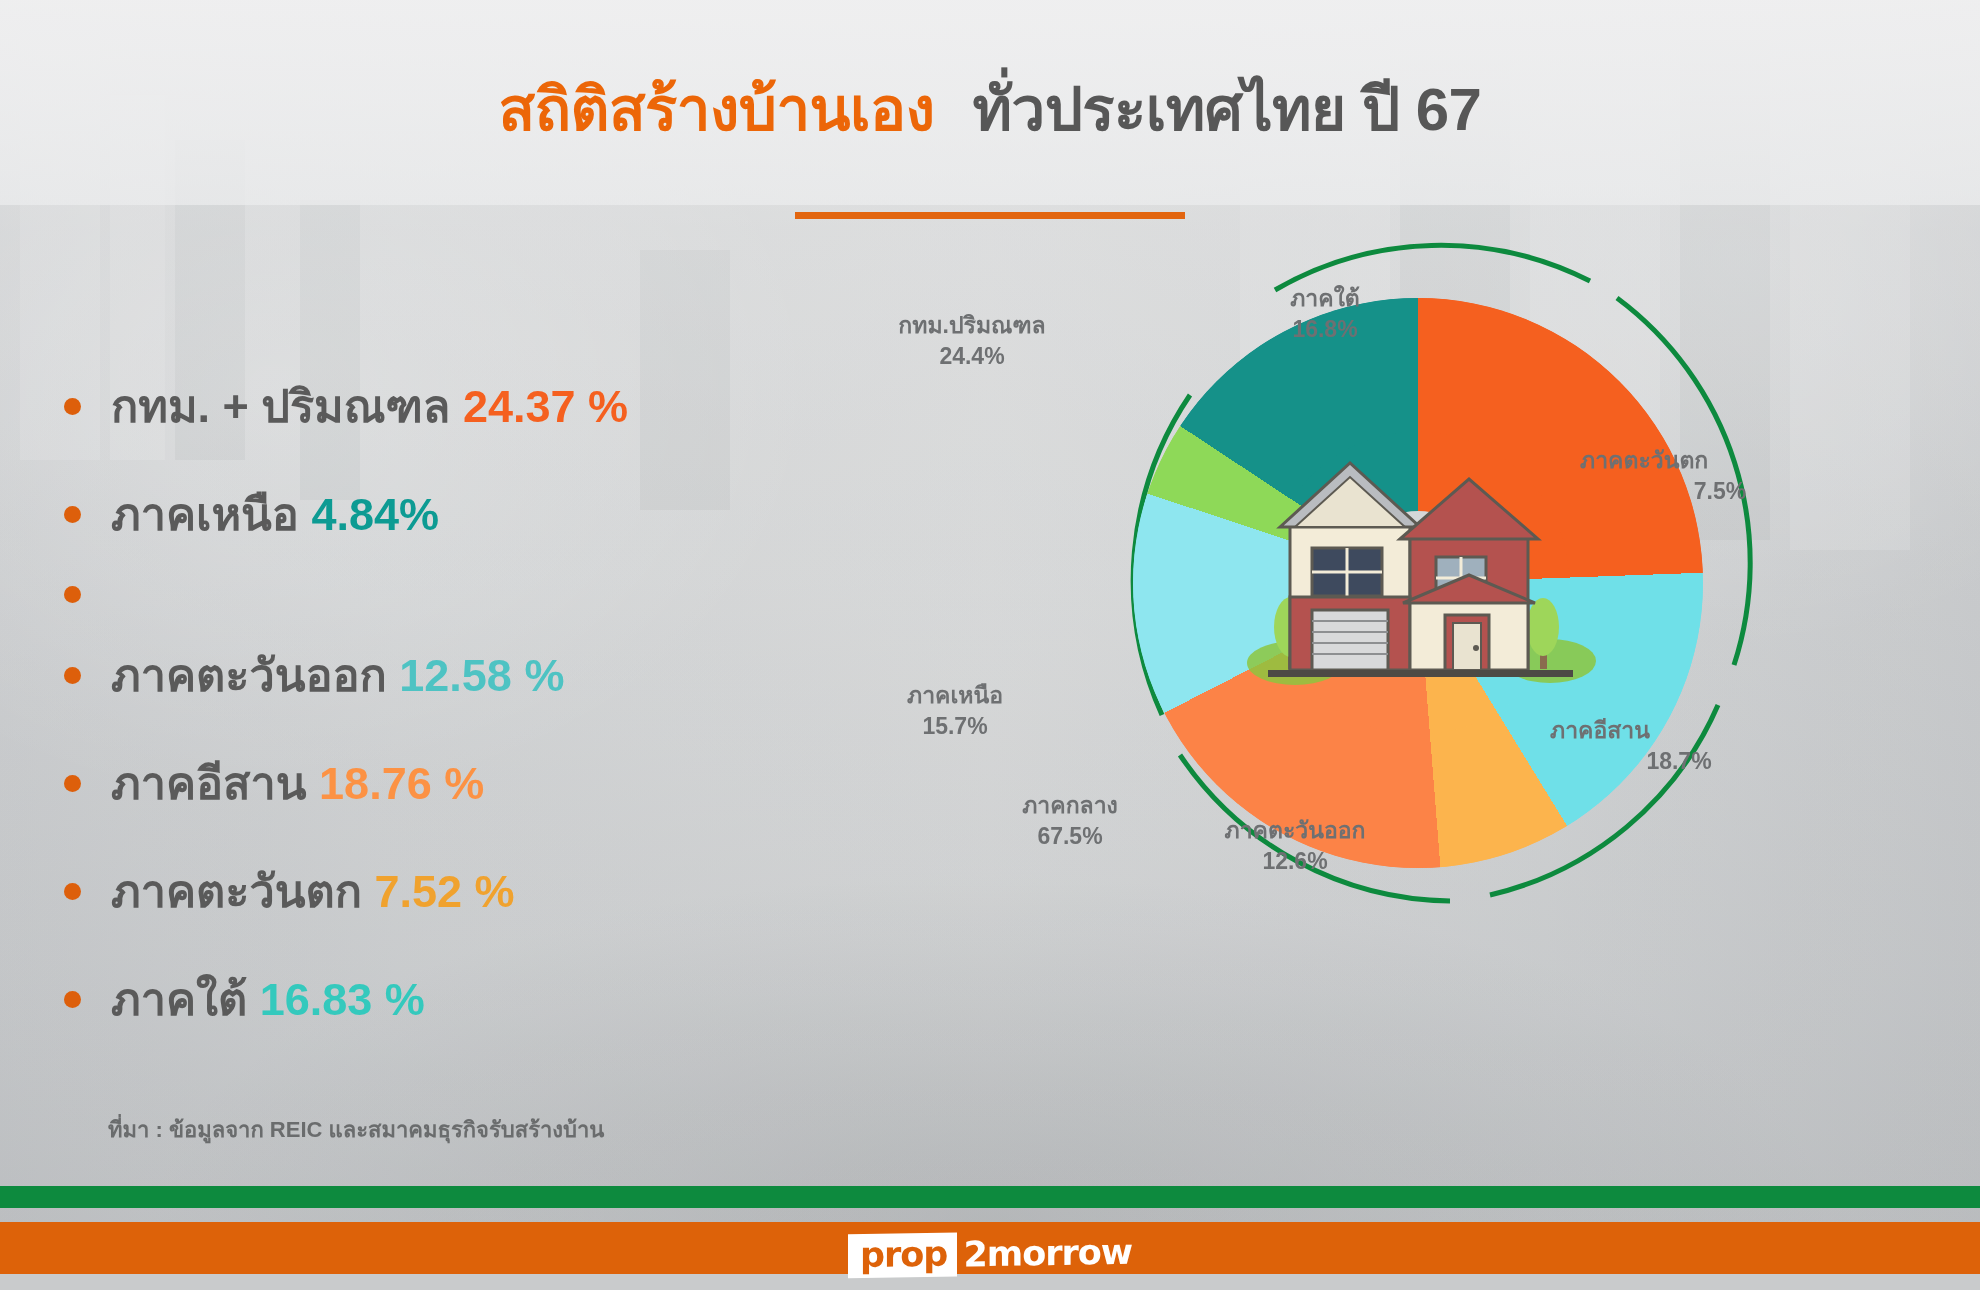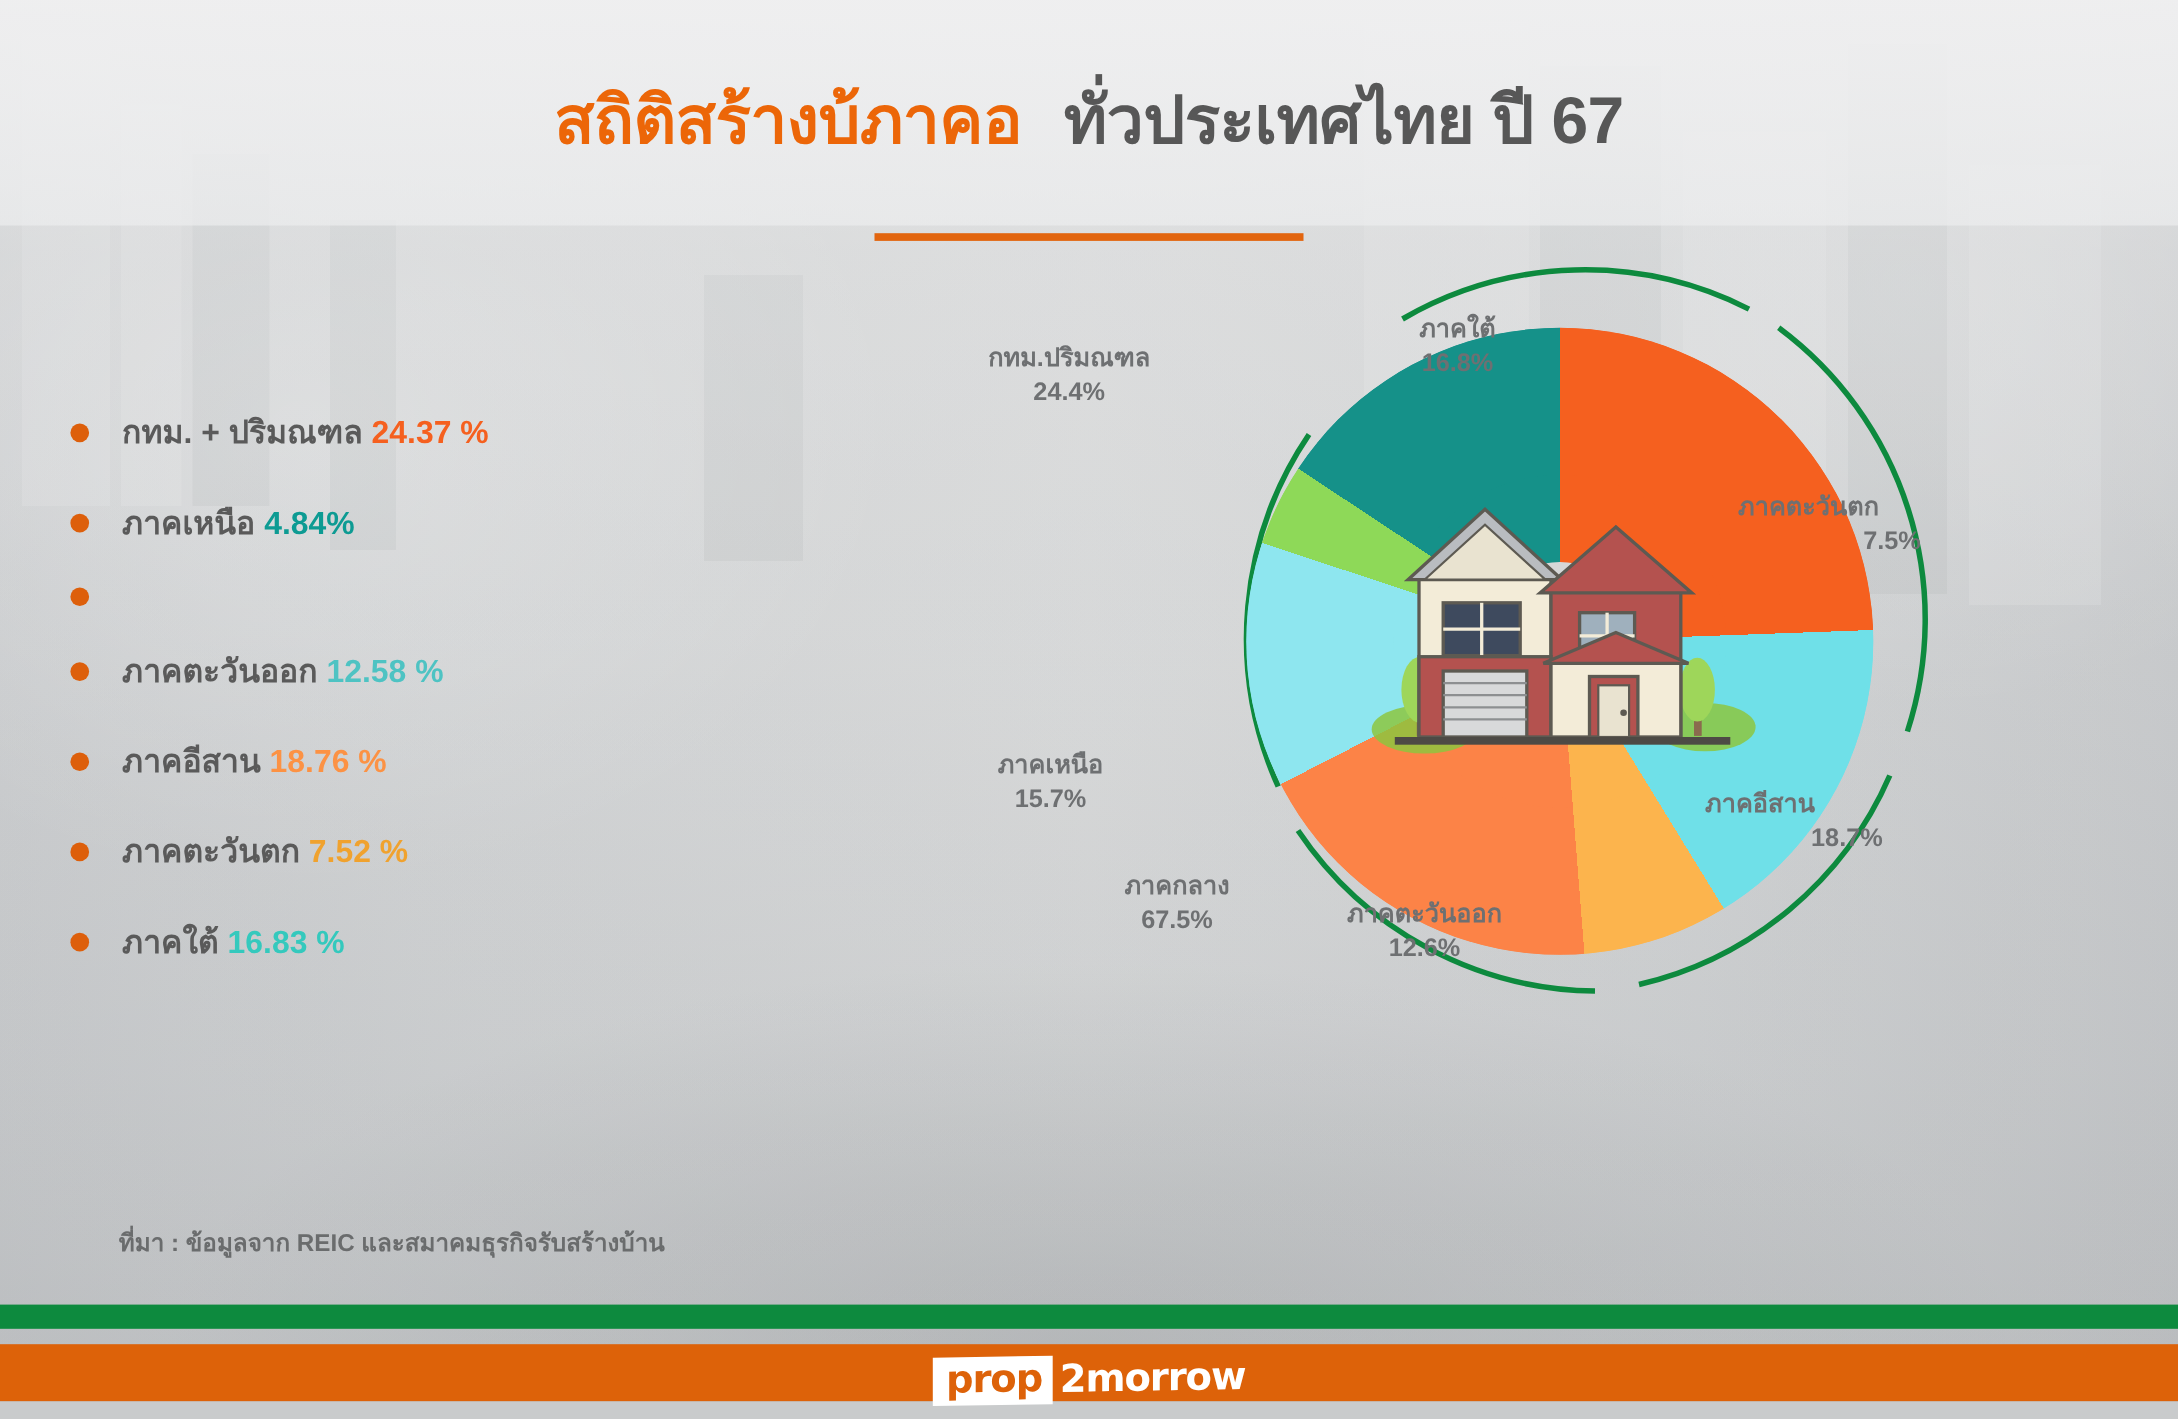--- a/index.html
+++ b/index.html
@@ -47,21 +47,21 @@
     width:390px; height:7px; background:#e2650f; z-index:6;
   }
 
   
   #list { position:absolute; left:64px; top:370px; width:830px; z-index:6; }
   .row { display:flex; align-items:center; margin-bottom:36px; }
   .bullet {
     width:17px; height:17px; border-radius:50%;
     background:#dd5f0b; margin-right:30px; flex:0 0 auto;
   }
-  .rowtext { font-size:29px; font-weight:bold; color:#5a5a5a; white-space:nowrap; }
+  .rowtext { font-size:45px; font-weight:bold; color:#5a5a5a; white-space:nowrap; }
   .val { font-weight:bold; }
 
   
   #source {
     position:absolute; left:108px; top:1112px; z-index:6;
     font-size:22px; font-weight:bold; color:#6a6c6d;
   }
 
   
   #chart-area { position:absolute; left:960px; top:225px; width:1000px; height:920px; z-index:5; }
@@ -118,21 +118,21 @@
   <div class="bldd" style="left:1680px;top:40px; width:90px;  height:500px;"></div>
   <div class="bld" style="left:1790px;top:150px; width:120px; height:400px;"></div>
   <div class="bldd" style="left:300px; top:200px; width:60px; height:300px;"></div>
   <div class="bldd" style="left:640px; top:250px; width:90px; height:260px;"></div>
 </div>
 <div id="bg-haze"></div>
 <div id="top-band"></div>
 
 <div id="title-wrap">
   <div id="title">
-    <span class="o">สถิติสร้างบ้ภาคอ</span><span class="g">ทั่วประเทศไทย ปี 67</span>
+    <span class="o">สถิติสร้างบ้านเอง</span><span class="g">ทั่วประเทศไทย ปี 67</span>
   </div>
 </div>
 <div id="title-rule"></div>
 
 <div id="list">
     <div class="row">
       <span class="bullet"></span>
       <span class="rowtext"><span>กทม. + ปริมณฑล</span> <span class="val" style="color: rgb(245, 96, 31);">24.37 %</span></span>
     </div>
     <div class="row">

